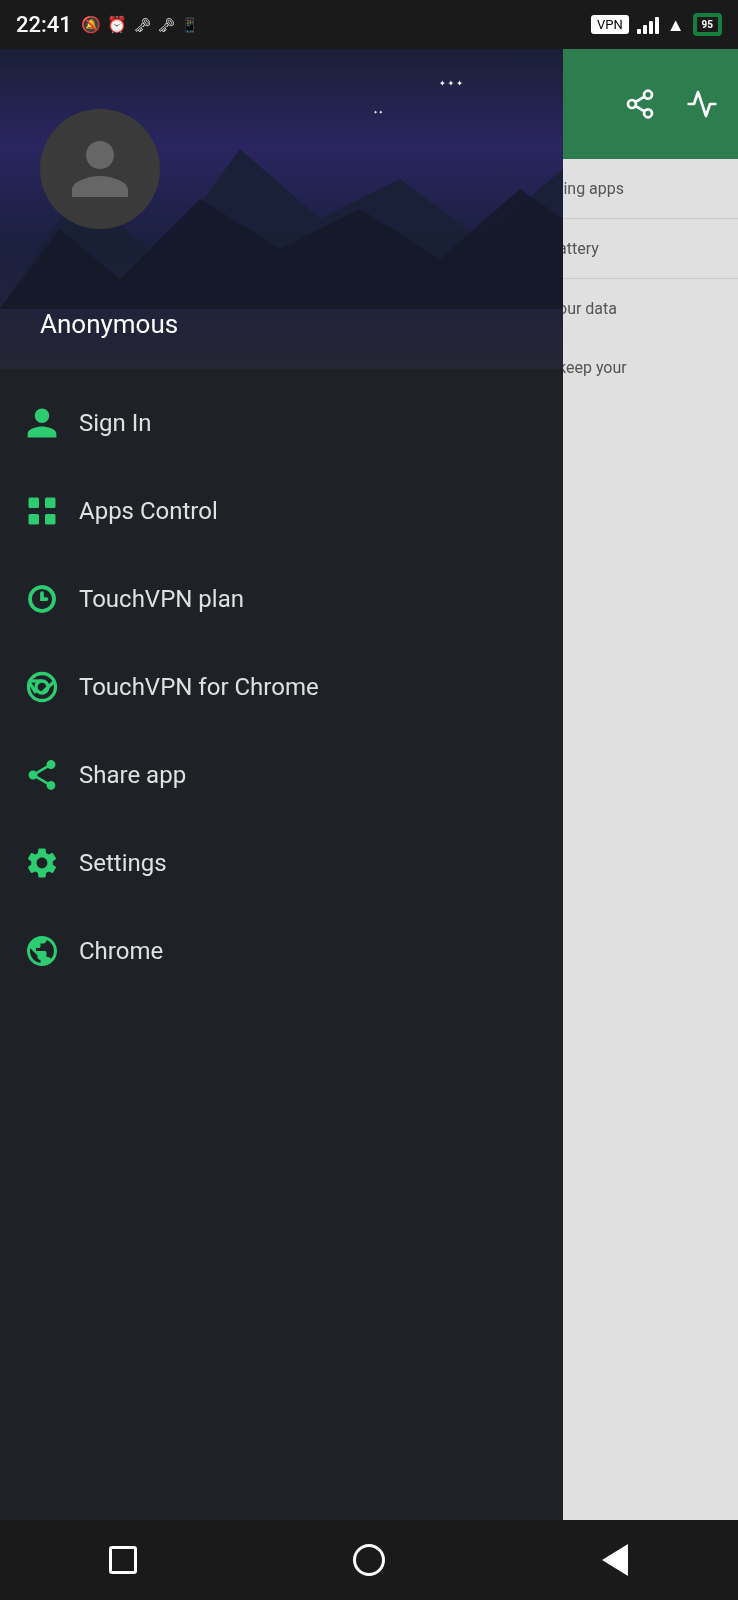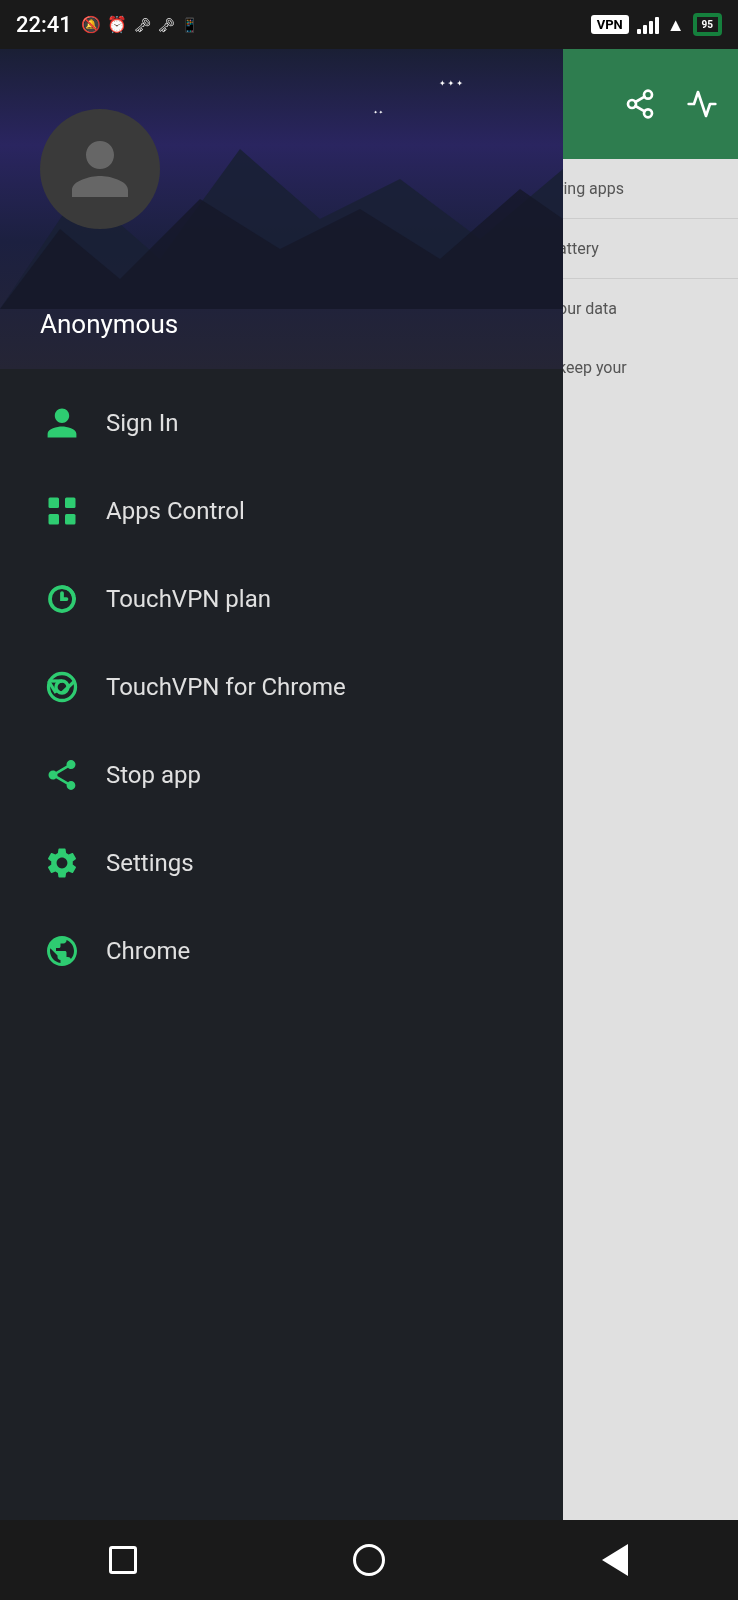--- a/index.html
+++ b/index.html
@@ -53,21 +53,21 @@
     .status-bar-right {
       display: flex;
       align-items: center;
       gap: 8px;
     }
 
     .vpn-badge {
       background: white;
       color: black;
       font-size: 13px;
-      font-weight: bold;
+      font-weight: normal;
       padding: 2px 6px;
       border-radius: 3px;
     }
 
     .signal-bars {
       display: flex;
       align-items: flex-end;
       gap: 2px;
       height: 18px;
     }
@@ -235,23 +235,23 @@
     
     .drawer-menu {
       flex: 1;
       overflow-y: auto;
       padding: 10px 0;
     }
 
     .menu-item {
       display: flex;
       align-items: center;
-      padding: 22px 40px;
+      padding: 22px 20px;
       cursor: pointer;
-      gap: 22px;
+      gap: 15px;
     }
 
     .menu-icon {
       width: 44px;
       height: 44px;
       display: flex;
       align-items: center;
       justify-content: center;
       flex-shrink: 0;
     }
@@ -442,21 +442,21 @@
         </div>
         <span class="menu-label">TouchVPN for Chrome</span>
       </div>
 
       <div class="menu-item">
         <div class="menu-icon">
           <svg width="36" height="36" viewBox="0 0 24 24" fill="#2ecc71">
             <path d="M18 16.08c-.76 0-1.44.3-1.96.77L8.91 12.7c.05-.23.09-.46.09-.7s-.04-.47-.09-.7l7.05-4.11c.54.5 1.25.81 2.04.81 1.66 0 3-1.34 3-3s-1.34-3-3-3-3 1.34-3 3c0 .24.04.47.09.7L8.04 9.81C7.5 9.31 6.79 9 6 9c-1.66 0-3 1.34-3 3s1.34 3 3 3c.79 0 1.5-.31 2.04-.81l7.12 4.16c-.05.21-.08.43-.08.65 0 1.61 1.31 2.92 2.92 2.92s2.92-1.31 2.92-2.92-1.31-2.92-2.92-2.92z"></path>
           </svg>
         </div>
-        <span class="menu-label">Stop app</span>
+        <span class="menu-label">Share app</span>
       </div>
 
 
       <div class="menu-item">
         <div class="menu-icon">
           <svg width="36" height="36" viewBox="0 0 24 24" fill="#2ecc71">
             <path d="M19.14,12.94c0.04-0.3,0.06-0.61,0.06-0.94c0-0.32-0.02-0.64-0.07-0.94l2.03-1.58c0.18-0.14,0.23-0.41,0.12-0.61 l-1.92-3.32c-0.12-0.22-0.37-0.29-0.59-0.22l-2.39,0.96c-0.5-0.38-1.03-0.7-1.62-0.94L14.4,2.81c-0.04-0.24-0.24-0.41-0.48-0.41 h-3.84c-0.24,0-0.43,0.17-0.47,0.41L9.25,5.35C8.66,5.59,8.12,5.92,7.63,6.29L5.24,5.33c-0.22-0.08-0.47,0-0.59,0.22L2.74,8.87 C2.62,9.08,2.66,9.34,2.86,9.48l2.03,1.58C4.84,11.36,4.8,11.69,4.8,12s0.02,0.64,0.07,0.94l-2.03,1.58 c-0.18,0.14-0.23,0.41-0.12,0.61l1.92,3.32c0.12,0.22,0.37,0.29,0.59,0.22l2.39-0.96c0.5,0.38,1.03,0.7,1.62,0.94l0.36,2.54 c0.05,0.24,0.24,0.41,0.48,0.41h3.84c0.24,0,0.44-0.17,0.47-0.41l0.36-2.54c0.59-0.24,1.13-0.56,1.62-0.94l2.39,0.96 c0.22,0.08,0.47,0,0.59-0.22l1.92-3.32c0.12-0.22,0.07-0.47-0.12-0.61L19.14,12.94z M12,15.6c-1.98,0-3.6-1.62-3.6-3.6 s1.62-3.6,3.6-3.6s3.6,1.62,3.6,3.6S13.98,15.6,12,15.6z"></path>
           </svg>
         </div>
         <span class="menu-label">Settings</span>

